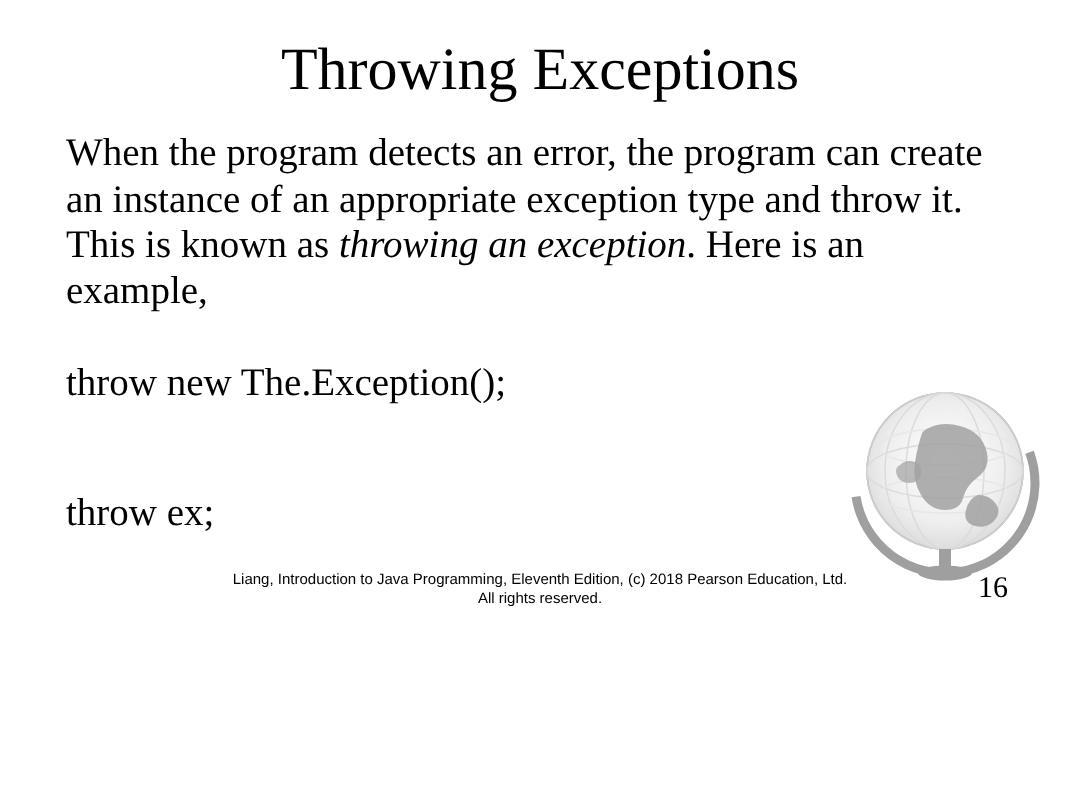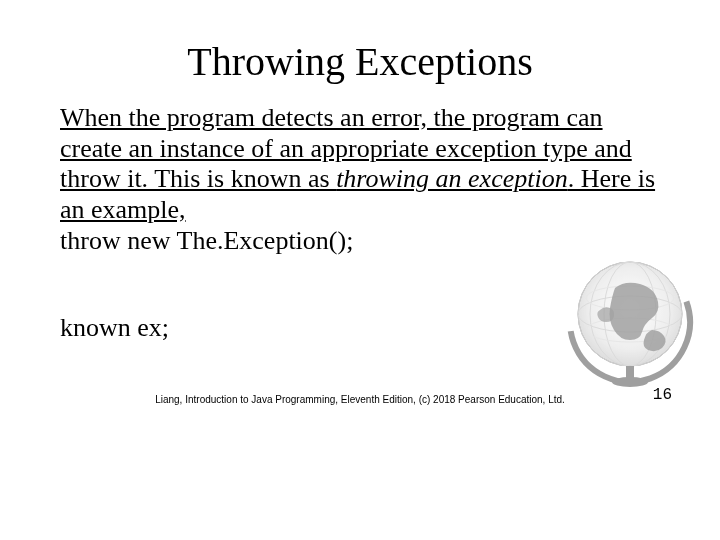--- a/index.html
+++ b/index.html
@@ -7,36 +7,36 @@
   body {
     background: #ffffff;
     font-family: "Times New Roman", Times, serif;
     color: #000;
     position: relative;
   }
   .slide {
     width: 720px;
     height: 436px;
     position: relative;
-    padding: 16px;
+    padding: 0;
   }
   .title {
     font-size: 40px;
     font-weight: normal;
     text-align: center;
     padding-top: 22px;
     padding-bottom: 18px;
   }
   .body {
     padding: 0 44px;
     font-size: 26px;
     line-height: 1.18;
   }
   .para1 {
-    text-decoration: underline;
+    margin-bottom: 30px;
   }
   .italic { font-style: italic; }
   .code1 {
     margin-bottom: 26px;
   }
   .code2 {
     margin-bottom: 0;
   }
   .footer {
     position: absolute;
@@ -46,22 +46,22 @@
     text-align: center;
     font-family: Arial, Helvetica, sans-serif;
     font-size: 10px;
     line-height: 1.25;
     color: #000;
   }
   .pagenum {
     position: absolute;
     bottom: 32px;
     right: 48px;
-    font-family: Liberation Mono, monospace;
-    font-size: 16px;
+    font-family: Liberation Serif, serif;
+    font-size: 20px;
     color: #000;
   }
   .globe {
     position: absolute;
     right: 20px;
     bottom: 48px;
     width: 140px;
     height: 140px;
     opacity: 0.7;
   }
@@ -75,21 +75,21 @@
 
   <div class="body">
     <p class="para1">
       <span>When the program detects an error, the program can create an instance of an appropriate exception type and throw it. This is known as </span><span class="italic">throwing an exception</span><span>. Here is an example,</span>
     </p>
 
     <p class="code1">throw new The.Exception();</p>
 
     <p class="code2">
       <br>
-      <span>known ex;</span>
+      <span>throw ex;</span>
     </p>
   </div>
 
   <div class="globe">
     <svg viewBox="0 0 140 140" width="140" height="140">
       <defs>
         <radialGradient id="g1" cx="50%" cy="45%" r="55%">
           <stop offset="0%" stop-color="#ffffff"></stop>
           <stop offset="70%" stop-color="#e8e8e8"></stop>
           <stop offset="100%" stop-color="#cfcfcf"></stop>
@@ -112,17 +112,18 @@
       <path d="M92 82 q8 0 12 6 q4 6 -2 12 q-6 5 -14 2 q-6 -3 -4 -10 q2 -8 8 -10 z" fill="#7a7a7a" opacity="0.85"></path>
       <path d="M40 62 q4 -4 10 -2 q5 2 4 8 q-1 6 -8 6 q-6 0 -8 -5 q-2 -5 2 -7 z" fill="#7a7a7a" opacity="0.7"></path>
 
       <ellipse cx="70" cy="134" rx="18" ry="5" fill="#777"></ellipse>
       <rect x="66" y="118" width="8" height="16" fill="#777"></rect>
     </svg>
   </div>
 
   <div class="footer">
     <div>Liang, Introduction to Java Programming, Eleventh Edition, (c) 2018 Pearson Education, Ltd.</div>
+    <div>All rights reserved.</div>
   </div>
 
   <div class="pagenum">16</div>
 
 </div>
 
 </body></html>

